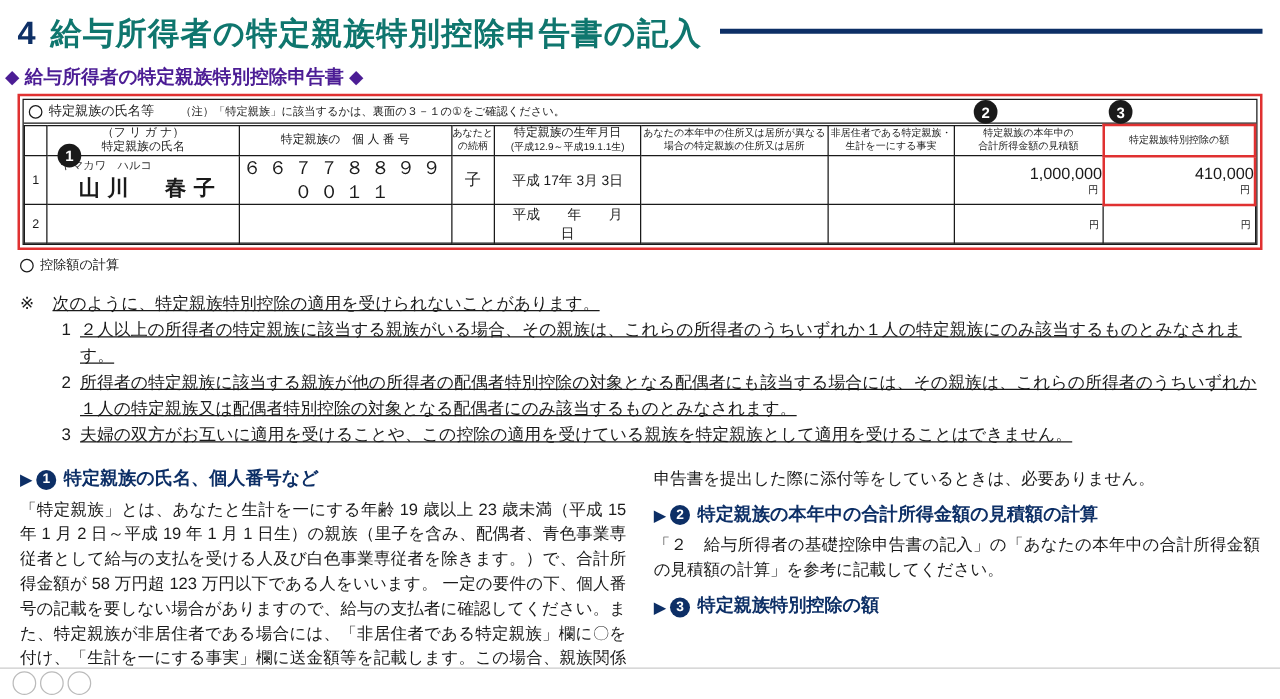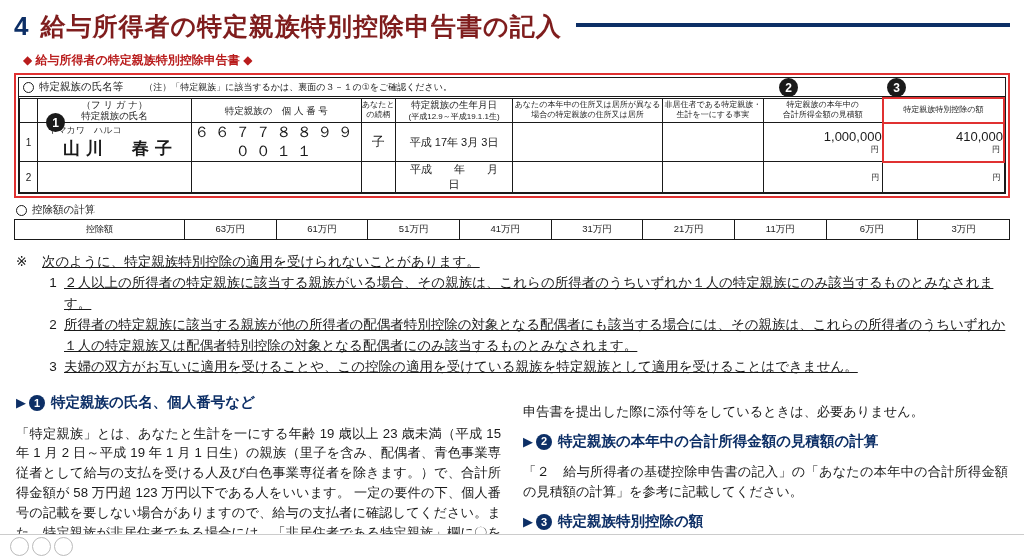--- a/index.html
+++ b/index.html
@@ -4,24 +4,24 @@
 <style>
   html,body{margin:0;padding:0;}
   body{
     width:1024px;height:559px;background:#ffffff;
     font-family:"Liberation Sans","DejaVu Sans",sans-serif;
     color:#1a1a1a;overflow:hidden;position:relative;
   }
   
   .page-header{display:flex;align-items:center;padding:10px 14px 0 14px;}
   .sec-num{font-size:26px;font-weight:bold;color:#0d2f66;margin-right:12px;}
-  .sec-title{font-size:25px;font-weight:bold;color:#7f1d1d;letter-spacing:1px;white-space:nowrap;}
+  .sec-title{font-size:25px;font-weight:bold;color:#0f766e;letter-spacing:1px;white-space:nowrap;}
   .title-rule{flex:1;height:4px;background:#0d2f66;margin-left:14px;margin-bottom:3px;}
 
-  .sub-head{font-size:12px;font-weight:bold;color:#b91c1c;padding:9px 0 4px 23px;}
+  .sub-head{font-size:15px;font-weight:bold;color:#4c1d95;padding:9px 0 4px 4px;}
 
   
   .form-wrap{margin:0 14px;border:2px solid #e03131;position:relative;}
   .form-inner{border:1px solid #1a1a1a;margin:2px;}
   .row-label{font-size:10.5px;padding:2px 4px;border-bottom:1px solid #1a1a1a;}
   .row-label .circ{display:inline-block;width:9px;height:9px;border:1px solid #1a1a1a;border-radius:50%;margin-right:5px;vertical-align:middle;}
   .note-small{font-size:9px;margin-left:18px;}
 
   table.grid{border-collapse:collapse;width:100%;table-layout:fixed;font-size:10px;}
   table.grid td,table.grid th{border:1px solid #1a1a1a;padding:0;text-align:center;vertical-align:middle;}
@@ -60,21 +60,21 @@
   .notes .n-idx{width:22px;flex:0 0 22px;text-align:center;}
   .notes .n-body{flex:1;text-decoration:underline;}
 
   
   .cols{display:flex;margin:14px 16px 0 16px;gap:22px;font-size:13.2px;line-height:1.5;}
   .col{flex:1;}
   .head-line{display:flex;align-items:center;font-weight:bold;color:#0d2f66;font-size:14.5px;margin-bottom:3px;}
   .tri{color:#0d2f66;margin-right:3px;font-size:13px;}
   .numbadge{display:inline-flex;width:16px;height:16px;border-radius:50%;background:#0d2f66;color:#fff;
     font-size:11px;align-items:center;justify-content:center;margin-right:6px;}
-  .body-text{text-align:justify;margin-top:10px;}
+  .body-text{text-align:justify;}
   .gap{height:9px;}
 
   
   .footer{position:absolute;left:0;bottom:0;width:100%;height:24px;border-top:1px solid #ccc;background:#fff;}
   .fbtn{position:absolute;bottom:3px;width:17px;height:17px;border-radius:50%;border:1px solid #bbb;}
 </style>
 </head>
 <body>
 
 <div class="page-header">
@@ -173,32 +173,20 @@
         <col>
         <col>
         <col>
         <col>
         <col>
         <col>
         <col>
         <col>
     </colgroup>
     <tbody>
-    <tr>
-      <td class="lead">控除額</td>
-      <td>63万円</td>
-      <td>61万円</td>
-      <td>51万円</td>
-      <td>41万円</td>
-      <td>31万円</td>
-      <td>21万円</td>
-      <td>11万円</td>
-      <td>6万円</td>
-      <td>3万円</td>
-    </tr>
   </tbody>
     </table>
 </div>
 
 <div class="notes">
   <div class="n-row">
     <div class="n-mark">※</div>
     <div class="n-body">次のように、特定親族特別控除の適用を受けられないことがあります。</div>
   </div>
   <div class="n-row">

